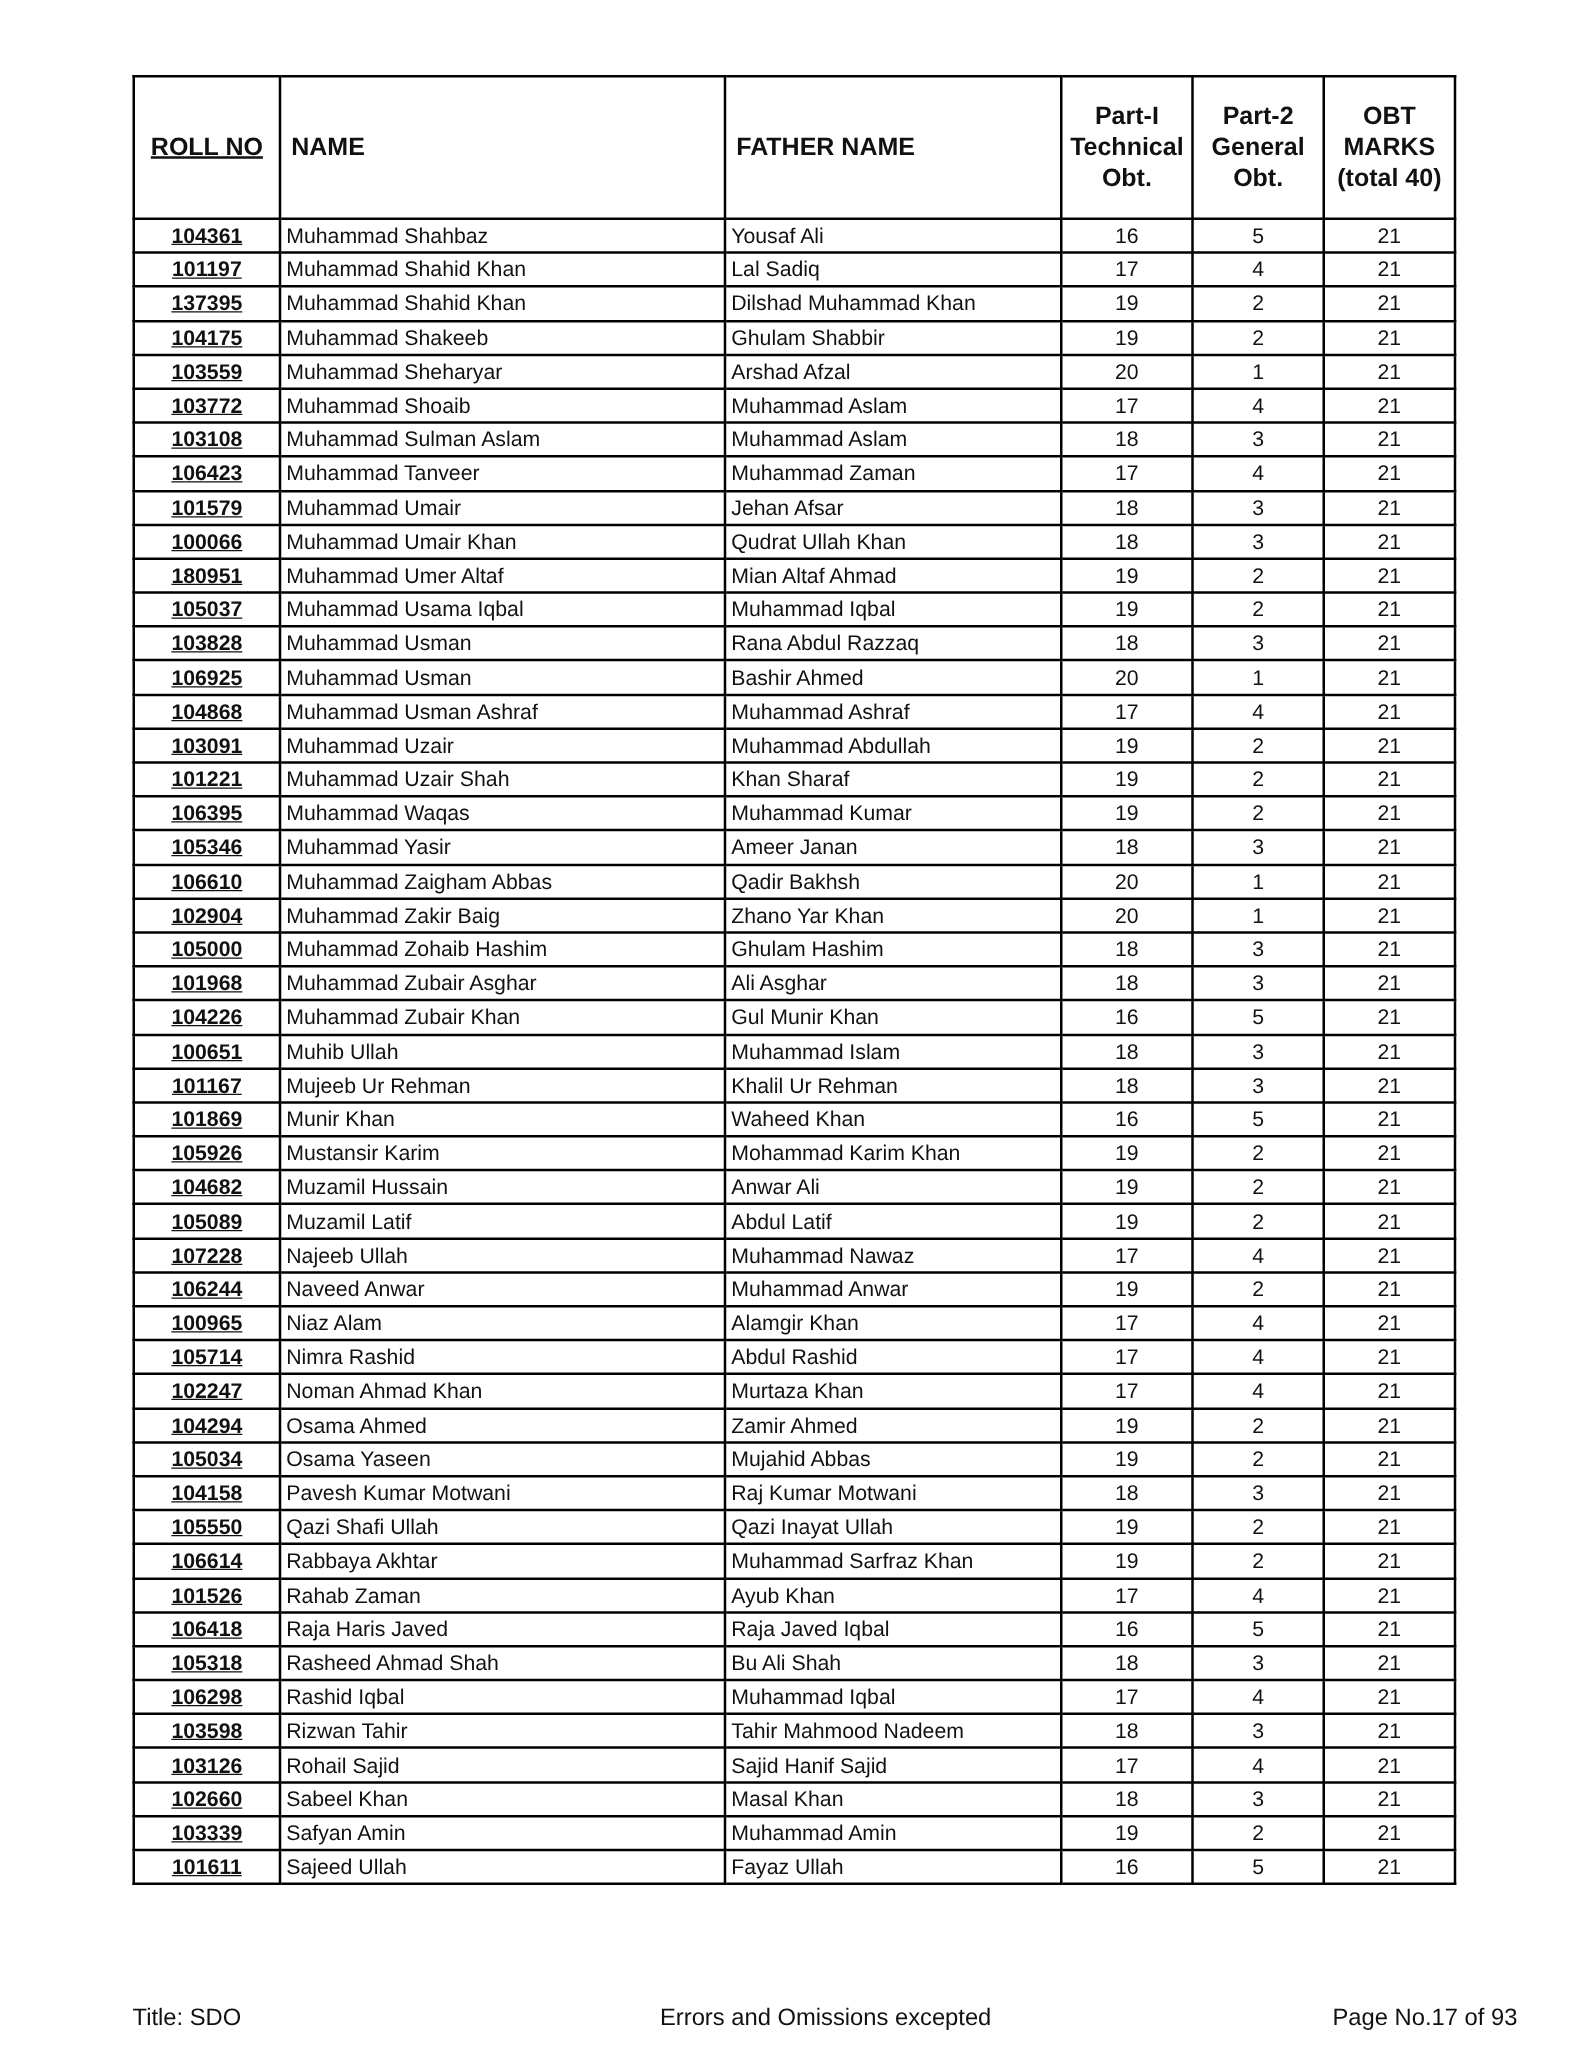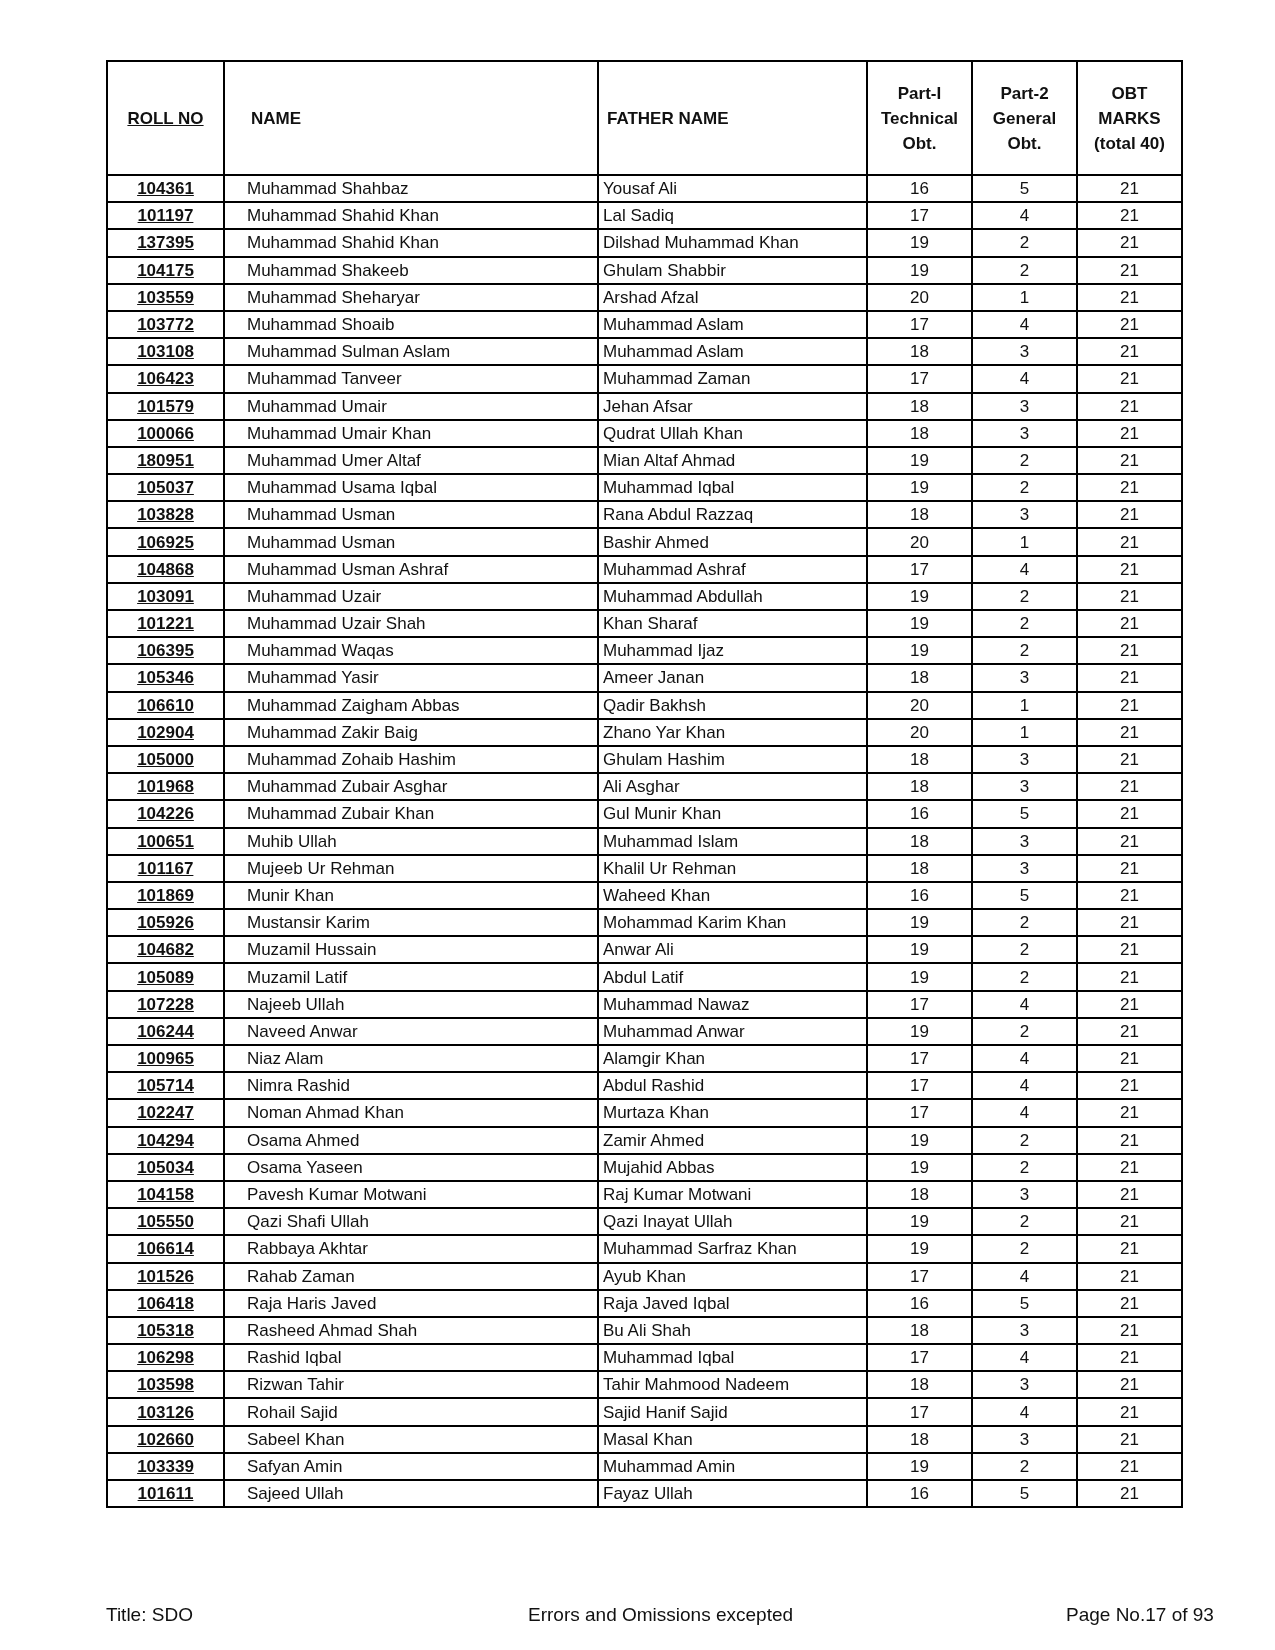--- a/index.html
+++ b/index.html
@@ -1,23 +1,23 @@
 <!DOCTYPE html>
 <html><head>
 <meta charset="utf-8">
 <style>
   html, body { margin: 0; padding: 0; background: #ffffff; }
   body { width: 1275px; height: 1650px; position: relative; font-family: "Liberation Sans", "DejaVu Sans", sans-serif; color: #111; }
   .table-wrap { position: absolute; left: 106px; top: 60px; width: 1038px; }
   table { border-collapse: collapse; width: 1038px; table-layout: fixed; }
   th, td { border: 2.5px solid #000; padding: 0; font-size: 17px; }
-  th { height: 112px; font-weight: bold; font-size: 17px; line-height: 25px; border-radius: 26px; }
+  th { height: 112px; font-weight: bold; font-size: 20px; line-height: 25px; border-radius: 26px; }
   td { height: 25.2px; line-height: 25px; }
   .c-roll { width: 115px; text-align: center; font-weight: bold; text-decoration: underline; }
-  .c-name { width: 350px; text-align: left; padding-left: 22px; }
+  .c-name { width: 350px; text-align: left; padding-left: 4px; }
   .c-father { width: 263px; text-align: left; padding-left: 4px; }
   .c-num { width: 103px; text-align: center; }
   th.c-name, th.c-father { text-align: left; }
   .footer { position: absolute; top: 1592px; left: 0; width: 1275px; font-size: 19px; }
   .footer span { position: absolute; white-space: nowrap; margin-top: 12px; }
   .f-left { left: 106px; }
   .f-center { left: 528px; }
   .f-right { left: 1066px; }
 </style>
 </head>
@@ -180,21 +180,21 @@
           <td class="c-roll">101221</td>
           <td class="c-name">Muhammad Uzair Shah</td>
           <td class="c-father">Khan Sharaf</td>
           <td class="c-num">19</td>
           <td class="c-num">2</td>
           <td class="c-num">21</td>
         </tr>
         <tr>
           <td class="c-roll">106395</td>
           <td class="c-name">Muhammad Waqas</td>
-          <td class="c-father">Muhammad Ijaz</td>
+          <td class="c-father">Muhammad Kumar</td>
           <td class="c-num">19</td>
           <td class="c-num">2</td>
           <td class="c-num">21</td>
         </tr>
         <tr>
           <td class="c-roll">105346</td>
           <td class="c-name">Muhammad Yasir</td>
           <td class="c-father">Ameer Janan</td>
           <td class="c-num">18</td>
           <td class="c-num">3</td>

